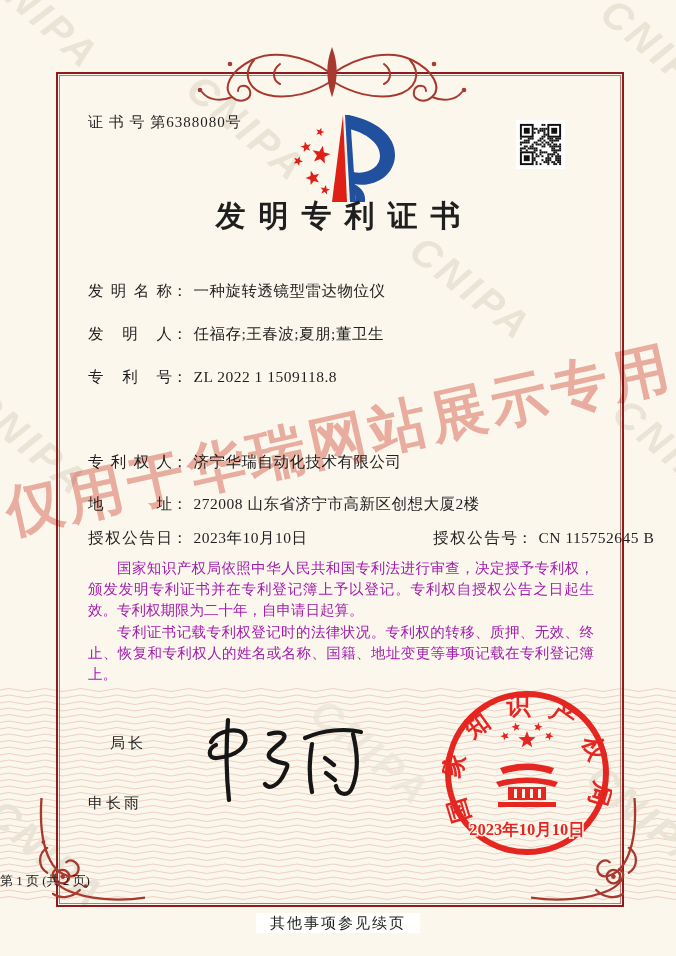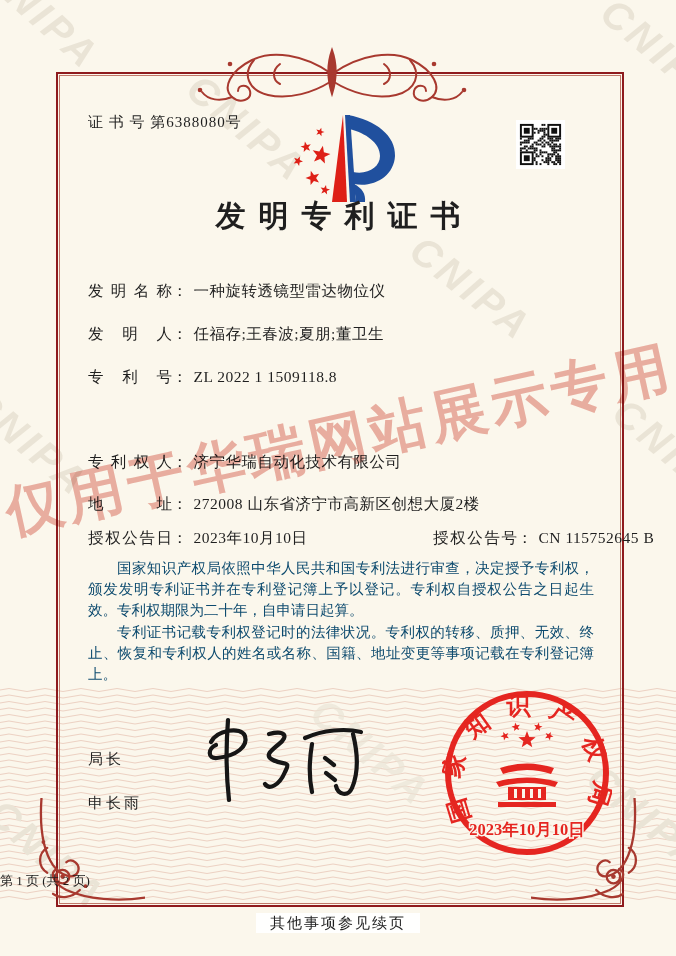--- a/index.html
+++ b/index.html
@@ -42,21 +42,21 @@
     display:inline-block;width:84px;text-align:justify;text-align-last:justify;
     vertical-align:top;
     font-family:Liberation Serif, serif;
   }
   .fcolon{display:inline-block;margin-right:6px;}
   .fvalue{letter-spacing:.5px;text-align:right;}
   .frow2{position:absolute;left:345px;top:0;}
   
   .para{
     position:absolute;left:88px;width:506px;font-size:14.5px;line-height:21px;
-    text-indent:2em;text-align:justify;z-index:5;color:#0c4a6e;
+    text-indent:2em;text-align:justify;z-index:5;color:#a21caf;
   }
   
   .sig-label{
     position:absolute;left:88px;font-size:15px;letter-spacing:3px;z-index:5;
     font-family:"Liberation Sans","DejaVu Sans",sans-serif;
   }
   .sig{position:absolute;left:195px;top:712px;z-index:5;}
   .seal{position:absolute;left:442px;top:688px;z-index:6;opacity:.93;}
   
   .page-info{position:absolute;left:0;top:872px;width:572px;text-align:left;font-size:13px;z-index:5;}
@@ -363,21 +363,21 @@
   <div class="frow" style="top:528px;">
     <span class="flabel">授权公告日</span><span class="fcolon">：</span><span class="fvalue">2023年10月10日</span>
     <span class="frow2">
       <span class="flabel">授权公告号</span><span class="fcolon">：</span><span class="fvalue">CN 115752645 B</span>
     </span>
   </div>
 
   <div class="para" style="top:558px;">国家知识产权局依照中华人民共和国专利法进行审查，决定授予专利权，颁发发明专利证书并在专利登记簿上予以登记。专利权自授权公告之日起生效。专利权期限为二十年，自申请日起算。</div>
   <div class="para" style="top:622px;">专利证书记载专利权登记时的法律状况。专利权的转移、质押、无效、终止、恢复和专利权人的姓名或名称、国籍、地址变更等事项记载在专利登记簿上。</div>
 
-  <div class="sig-label" style="top:750px;">局长</div>
+  <div class="sig-label" style="top:734px;margin-left:22px;">局长</div>
   <div class="sig-label" style="top:794px;">申长雨</div>
 
   <svg class="sig" width="175" height="95" viewBox="0 0 175 95">
     <g stroke="#161616" stroke-width="4.2" fill="none" stroke-linecap="round" stroke-linejoin="round">
       <path d="M16,30 C22,18 46,14 50,24 C53,34 42,44 22,46 C12,47 13,36 21,33"></path>
       <path d="M33,8 C31,34 31,62 34,88"></path>
       <path d="M74,22 C90,18 94,24 84,32 C74,40 70,44 78,48 C90,54 96,48 90,60 C84,74 74,78 70,72"></path>
       <path d="M110,26 C128,18 150,16 166,20"></path>
       <path d="M117,32 C114,50 114,66 117,80"></path>
       <path d="M158,22 C163,42 163,62 157,76 C153,85 143,83 141,74"></path>

